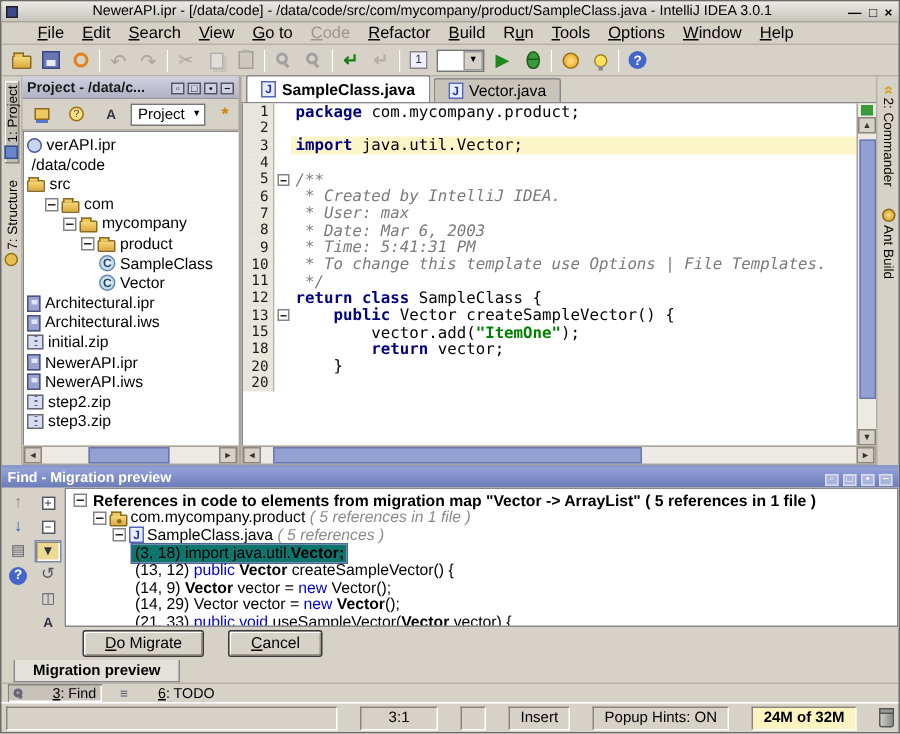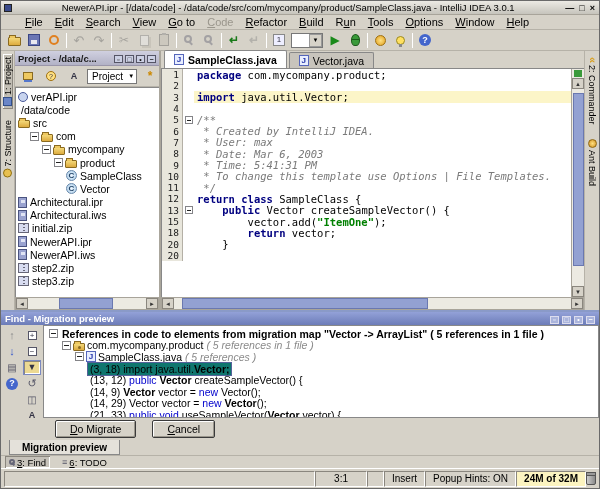--- a/index.html
+++ b/index.html
@@ -146,28 +146,28 @@
   .fr-b{font-weight:bold}
   .fr-it{color:#8a8a8a;font-style:italic}
   .fr-hdr{font-weight:bold}
   .fp-buttons{height:22px;flex:none;display:flex;align-items:center;gap:16px;padding-left:12px}
   .btn{height:18px;padding:0 14px;background:#d6d2c8;border:1px solid #3a3a3a;border-radius:2px;box-shadow:inset 1px 1px 0 #fff,inset -1px -1px 0 #9a968c;font-size:10.5px;display:flex;align-items:center;white-space:nowrap}
   .fp-tabrow{height:15px;flex:none;display:flex;align-items:stretch;padding-left:8px}
   .fp-tab{padding:0 12px;font-weight:bold;font-size:10px;background:#e4e1da;border:1px solid #888;border-top:none;display:flex;align-items:center}
 
   
   .bottom-bar{height:13px;flex:none;display:flex;align-items:center;gap:8px;padding-left:4px;border-top:1px solid #b6b2a8;font-size:9.5px}
-  .bb-item{display:flex;align-items:center;gap:2px;height:12px;padding:0 4px;white-space:nowrap}
+  .bb-item{display:flex;align-items:center;gap:20px;height:12px;padding:0 4px;white-space:nowrap}
   .bb-item.active{background:#c6c2ba;box-shadow:inset 1px 1px 0 #8a867e,inset -1px -1px 0 #fff}
   .ic-find-small-icon{width:6px;height:6px;border:2px solid #667;border-radius:50%}
   .ic-find-small-icon::after{content:"";position:absolute;width:4px;height:2px;background:#667;transform:rotate(45deg);bottom:-2px;right:-2px}
   .ic-todo-icon{color:#556;font-size:9px}
 
   
-  .statusbar{height:20px;flex:none;display:flex;align-items:center;gap:0;padding:0 3px;border-top:1px solid #fff}
+  .statusbar{height:20px;flex:none;display:flex;align-items:center;gap:15px;padding:0 3px;border-top:1px solid #fff}
   .sb-seg{height:16px;border:1px solid;border-color:#8a867e #fff #fff #8a867e;display:flex;align-items:center;padding:0 7px;font-size:10px;white-space:nowrap}
   .sb-msg{flex:1}
   .sb-pos{width:52px;justify-content:center}
   .sb-tiny{width:17px;padding:0}
   .sb-mem{background:#fcf4c0;font-weight:bold}
   .ic-trash-icon{width:10px;height:12px;background:linear-gradient(90deg,#ccc,#8a8a8a);border:1px solid #555;border-radius:1px 1px 2px 2px;position:relative;flex:none}
   .ic-trash-icon::before{content:"";position:absolute;top:-2px;left:-1px;right:-1px;height:2px;background:#999;border:1px solid #555}
   u{text-decoration:underline}
 </style>
 </head>

